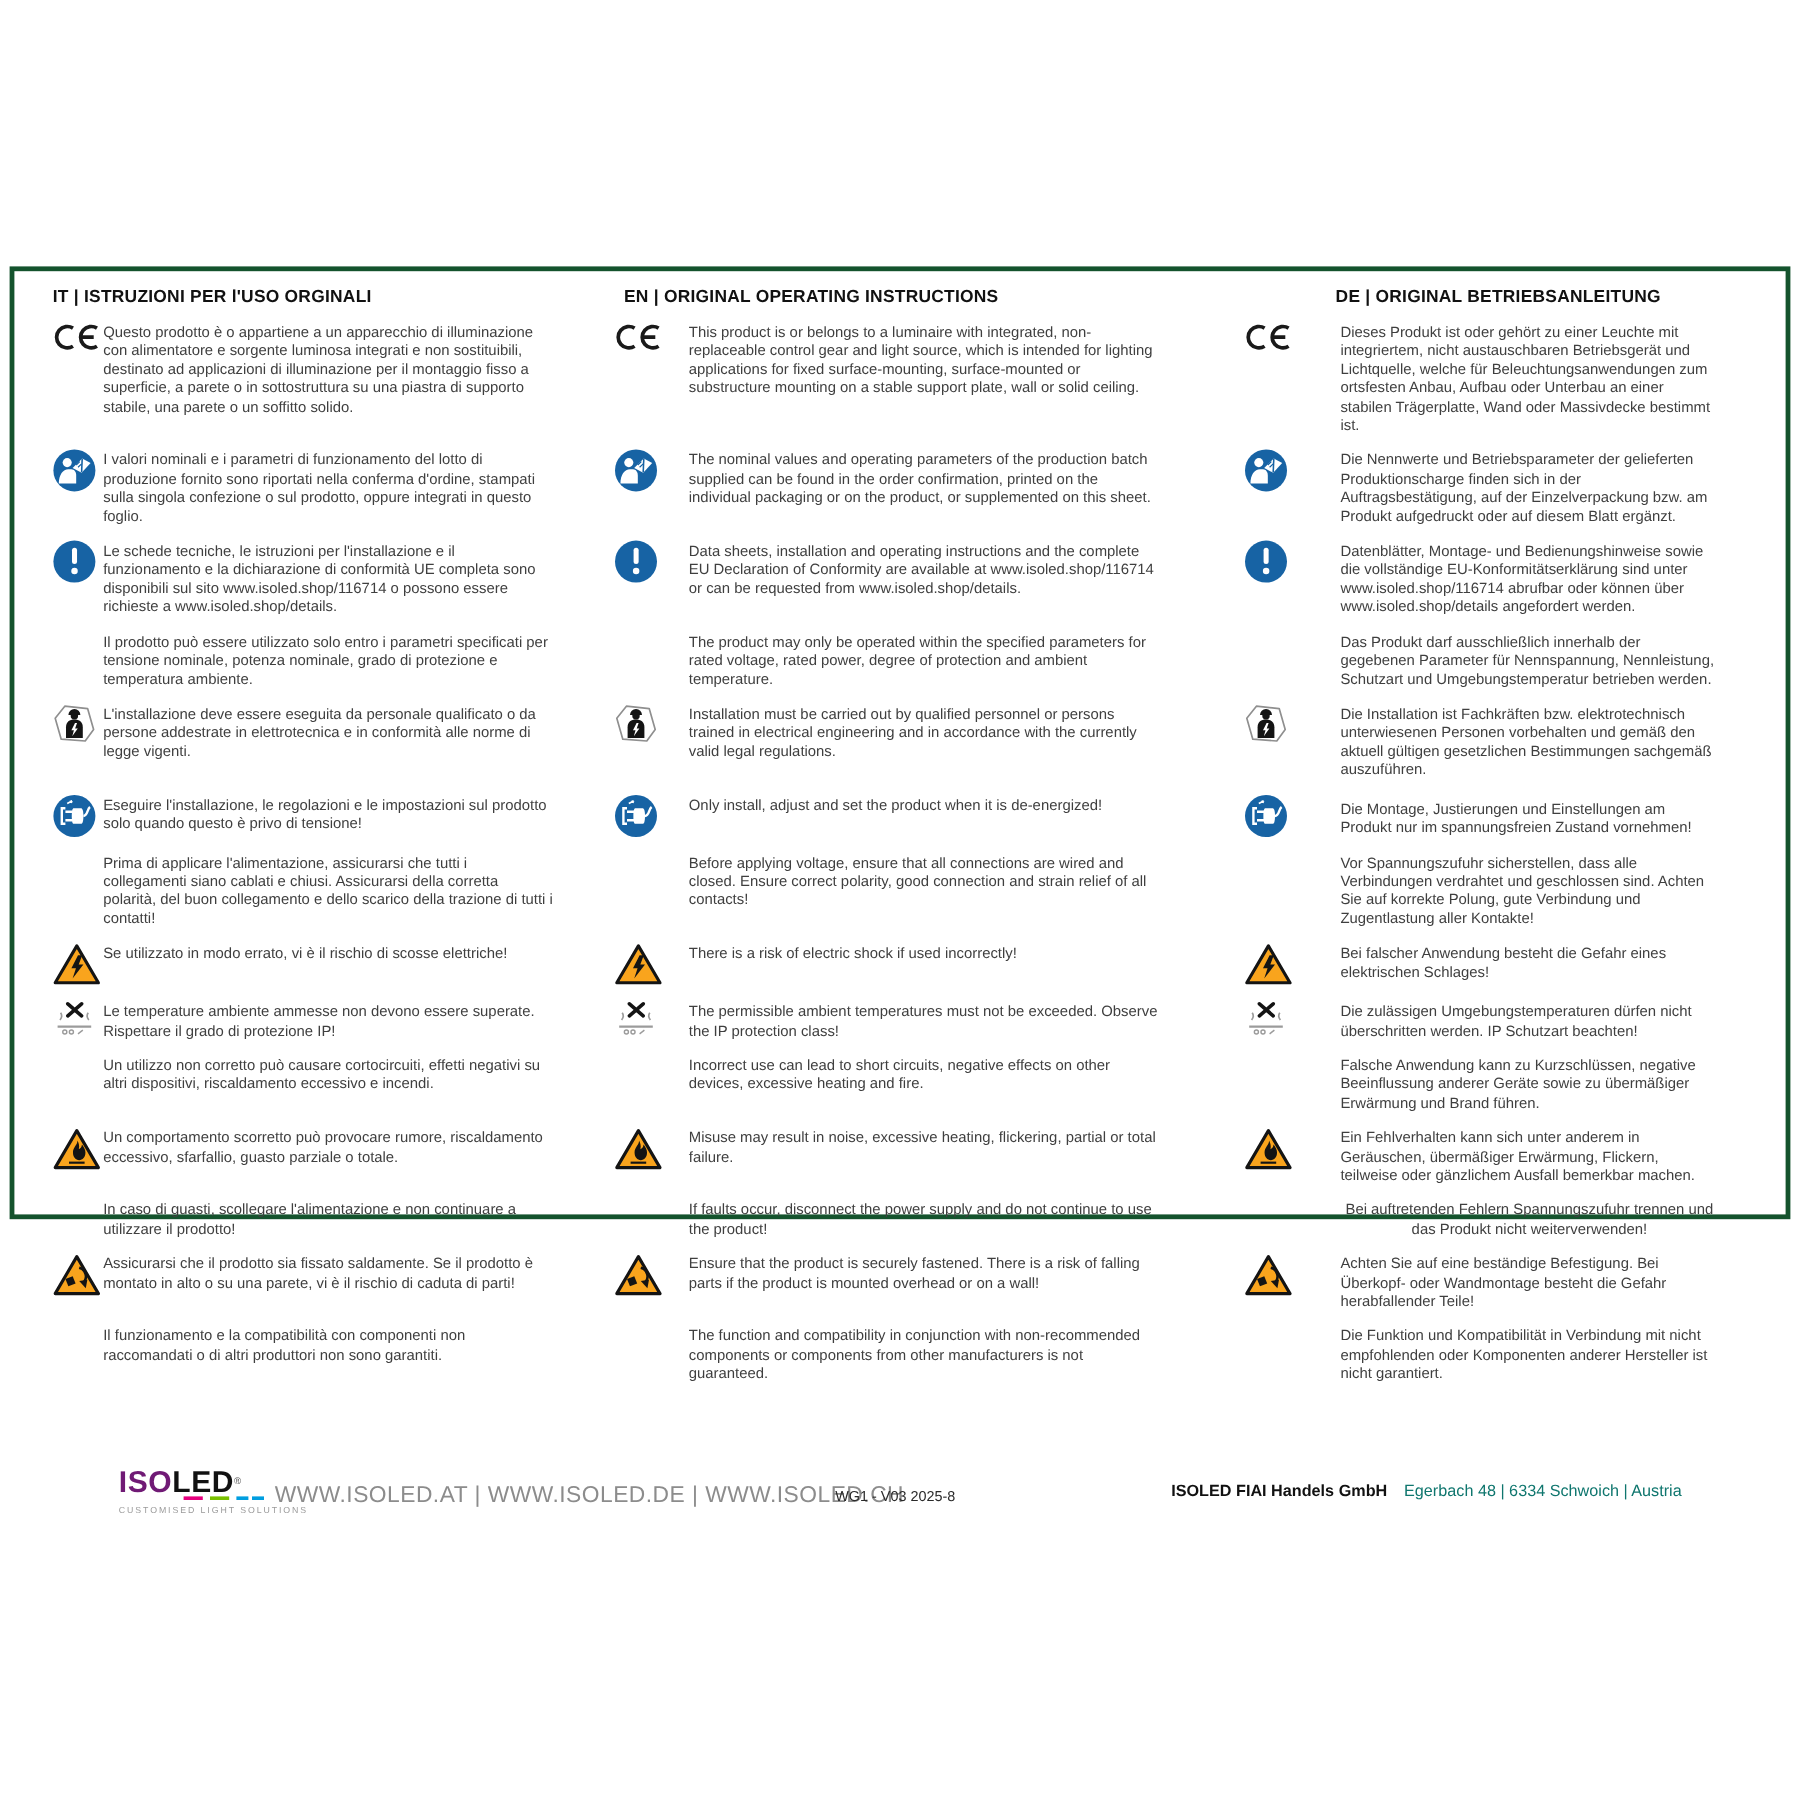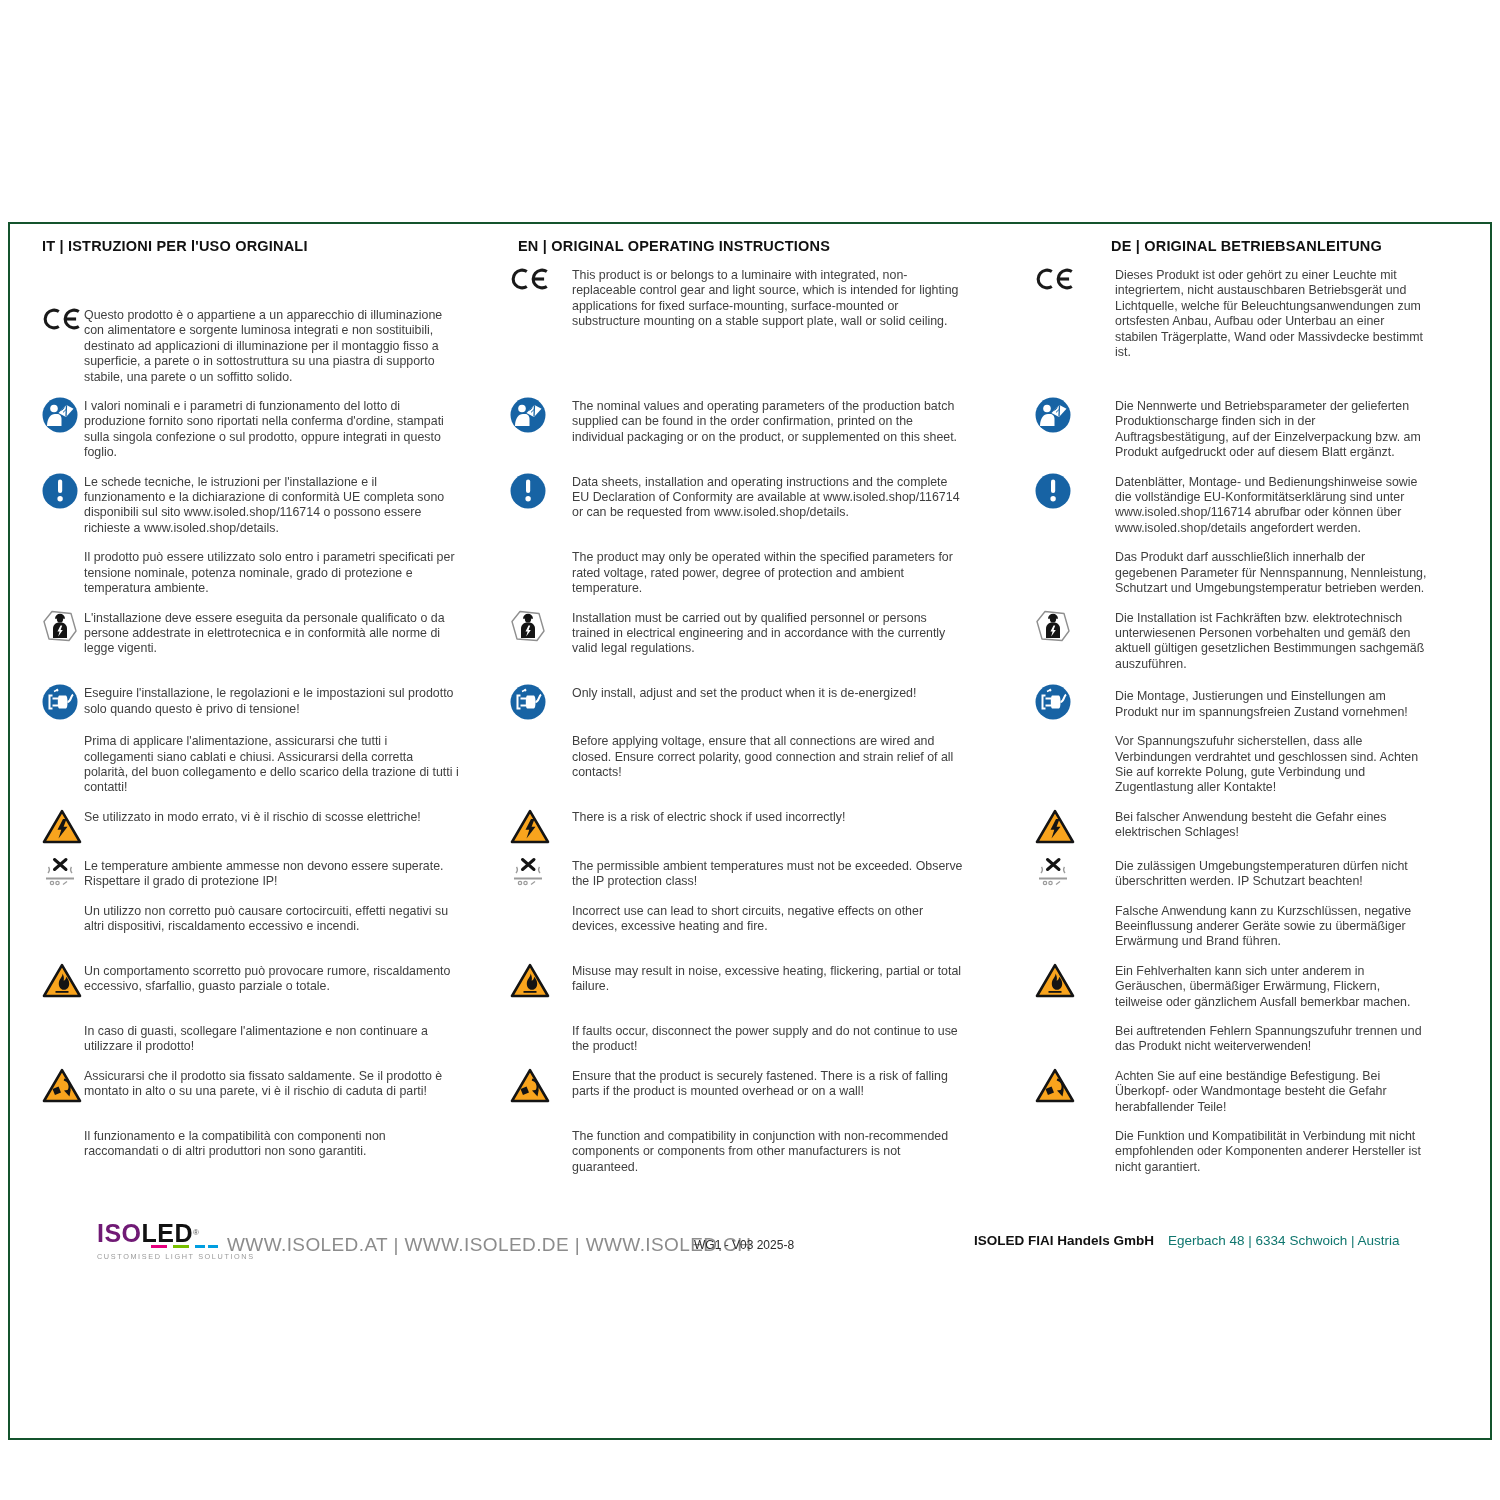--- a/index.html
+++ b/index.html
@@ -1,17 +1,17 @@
 <!DOCTYPE html>
 <html style="--blue: #1763a4; --orange: #f9a41d;"><head>
 <meta charset="utf-8">
 <style>
   html,body{margin:0;padding:0;background:#ffffff;}
   body{width:1500px;height:1500px;position:relative;font-family:"Liberation Sans",sans-serif;-webkit-font-smoothing:antialiased;}
-  .page{position:absolute;left:8px;top:222px;width:1484px;height:1218px;border:2px solid #14532d;box-sizing:border-box;background:#fff;}
+  .page{position:absolute;left:8px;top:222px;width:1484px;height:794px;border:4px solid #14532d;box-sizing:border-box;background:#fff;}
   .grid{position:absolute;left:32px;top:14px;display:grid;grid-template-columns:418px 455px 415px;column-gap:50px;row-gap:12px;}
   .col-header{font-weight:bold;font-size:14.5px;color:#111;letter-spacing:.2px;white-space:nowrap;}
   .col-header.c1{padding-left:8px;}
   .col-header.c2{padding-left:48px;}
   .cell{display:flex;align-items:flex-start;}
   .cell.c2{padding-left:20px;}
   .icon-box{flex:0 0 auto;}
   .c0 .icon-box{width:42px;}
   .c1 .icon-box{width:62px;}
   .c2 .icon-box{width:80px;}
@@ -33,21 +33,21 @@
   .address{font-size:13.5px;color:#0f766e;}
   svg{display:block;}
 </style>
 </head>
 <body>
 
 <div class="page">
 
   <div class="grid" id="instructions-grid">
       <div class="col-header c0" style="grid-area: 1 / 1;">IT | ISTRUZIONI PER l'USO ORGINALI</div>
-      <div class="cell c0" style="grid-area: 2 / 1; margin-top: 40px;">
+      <div class="cell c0" style="grid-area: 2 / 1;">
         <span class="icon-box">
           <svg width="40" height="26" viewBox="0 0 44 27">
             <path d="M18.5 5.2 A9.8 9.8 0 1 0 18.5 21.8" fill="none" stroke="#1a1a1a" stroke-width="3.4"></path>
             <path d="M40.5 5.2 A9.8 9.8 0 1 0 40.5 21.8" fill="none" stroke="#1a1a1a" stroke-width="3.4"></path>
             <line x1="26" y1="13.5" x2="37.5" y2="13.5" stroke="#1a1a1a" stroke-width="3.4"></line>
           </svg>
         </span>
         <div class="itext">Questo prodotto è o appartiene a un apparecchio di illuminazione con alimentatore e sorgente luminosa integrati e non sostituibili, destinato ad applicazioni di illuminazione per il montaggio fisso a superficie, a parete o in sottostruttura su una piastra di supporto stabile, una parete o un soffitto solido.</div>
       </div>
       <div class="cell c0" style="grid-area: 3 / 1;">
@@ -382,21 +382,21 @@
       <div class="cell c2" style="grid-area: 12 / 3;">
         <span class="icon-box">
           <svg width="40" height="37" viewBox="0 0 40 37">
             <polygon points="20,3.2 38,34 2,34" fill="var(--orange)" stroke="#141414" stroke-width="2.6" stroke-linejoin="round"></polygon>
             <path d="M20.5 11.5 C20.8 15 16.8 17 16.8 21.5 C16.8 25.5 19.2 27.8 22 27.8 C24.8 27.8 27.2 25.5 27.2 21.5 C27.2 18.8 25.7 16.8 24.3 14.8 C24 17.3 22.9 18.2 21.7 18.7 C22.4 15.7 21.5 13.3 20.5 11.5 Z" fill="#141414"></path>
             <rect x="13.5" y="29" width="13" height="1.8" fill="#141414"></rect>
           </svg>
         </span>
         <div class="itext">Ein Fehlverhalten kann sich unter anderem in Geräuschen, übermäßiger Erwärmung, Flickern, teilweise oder gänzlichem Ausfall bemerkbar machen.</div>
       </div>
-      <div class="cell c2" style="grid-area: 13 / 3;">
+      <div class="cell c2" style="grid-area: 13 / 3; text-align: center;">
         <span class="icon-box"></span>
         <div class="itext">Bei auftretenden Fehlern Spannungszufuhr trennen und das Produkt nicht weiterverwenden!</div>
       </div>
       <div class="cell c2" style="grid-area: 14 / 3;">
         <span class="icon-box">
           <svg width="40" height="37" viewBox="0 0 40 37">
             <polygon points="20,3.2 38,34 2,34" fill="var(--orange)" stroke="#141414" stroke-width="2.6" stroke-linejoin="round"></polygon>
             <path d="M22 12.5 A7.5 7.5 0 0 1 25.5 25" fill="none" stroke="#141414" stroke-width="2.2"></path>
             <polygon points="22,23.5 27.5,29.5 28.8,22.5" fill="#141414"></polygon>
             <rect x="11.5" y="20.5" width="6.5" height="6.5" transform="rotate(-22 14.7 23.7)" fill="#141414"></rect>

